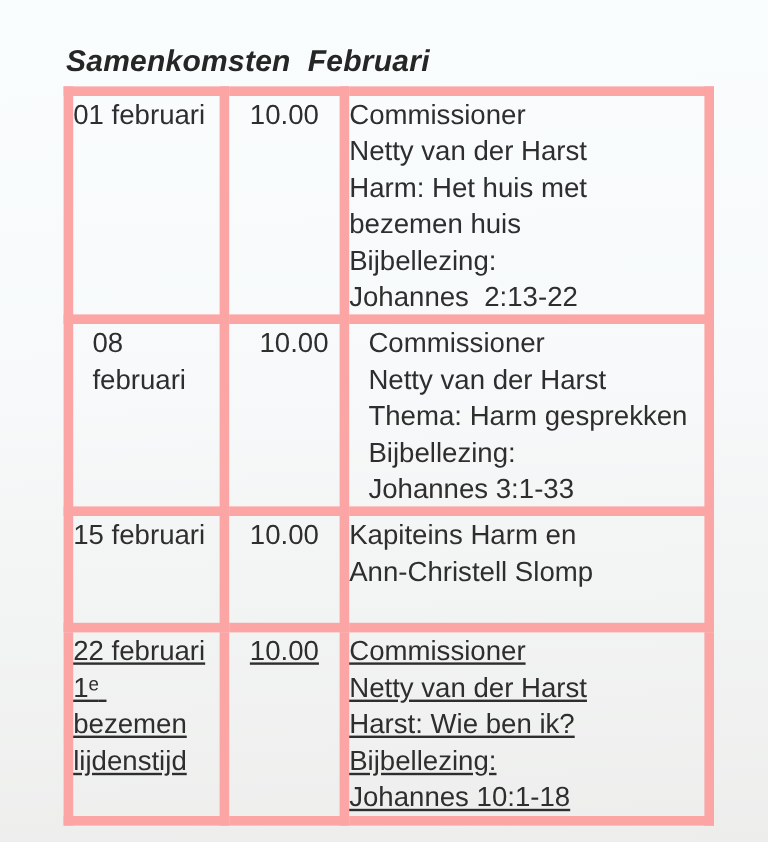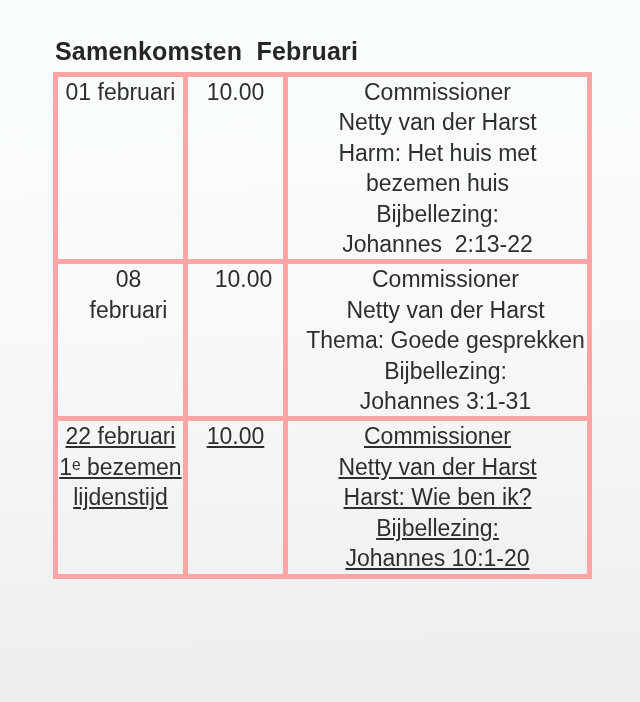--- a/index.html
+++ b/index.html
@@ -16,35 +16,35 @@
     -webkit-font-smoothing: antialiased;
   }
   .page-title {
     margin: 36px 0 0 55px;
     font-size: 25px;
     font-weight: bold;
     line-height: 30px;
     color: #262626;
     white-space: pre-wrap;
     letter-spacing: 0.2px;
+    font-style: italic;
   }
   table.schedule {
     border-collapse: collapse;
     margin: 6px 0 0 53px;
     width: 534px;
     table-layout: fixed;
     background: transparent;
   }
   table.schedule td {
-    border: 5px solid #fca5a5;
+    border: 8px solid #fca5a5;
     vertical-align: top;
     font-size: 23px;
     line-height: 30.4px;
     padding: 0;
-    text-align: center;
   }
   col.c-date { width: 130px; }
   col.c-time { width: 100px; }
   col.c-desc { width: 304px; }
 
   tr.r0 td { height: 178px; }
   tr.r1 td { height: 149px; padding-left: 16px; }
   tr.r2 td { height: 89px; }
   tr.r3 td { height: 148px; text-decoration: underline; }
 
@@ -87,38 +87,50 @@
   <tr class="r1">
     <td class="date-cell">
       <div class="line">08 februari</div>
     </td>
     <td class="time-cell">
       <div class="line">10.00</div>
     </td>
     <td class="desc-cell">
       <div class="line">Commissioner</div>
       <div class="line">Netty van der Harst</div>
-      <div class="line">Thema: Goede gesprekken</div>
+      <div class="line">Thema: Harm gesprekken</div>
       <div class="line">Bijbellezing:</div>
-      <div class="line">Johannes 3:1-31</div>
+      <div class="line">Johannes 3:1-33</div>
     </td>
   </tr>
 
+  <tr class="r2">
+    <td class="date-cell">
+      <div class="line">15 februari</div>
+    </td>
+    <td class="time-cell">
+      <div class="line">10.00</div>
+    </td>
+    <td class="desc-cell">
+      <div class="line">Kapiteins Harm en</div>
+      <div class="line">Ann-Christell Slomp</div>
+    </td>
+  </tr>
 
   <tr class="r3">
     <td class="date-cell">
       <div class="line">22 februari</div>
       <div class="line">1ᵉ bezemen</div>
       <div class="line">lijdenstijd</div>
     </td>
     <td class="time-cell">
       <div class="line">10.00</div>
     </td>
     <td class="desc-cell">
       <div class="line">Commissioner</div>
       <div class="line">Netty van der Harst</div>
       <div class="line">Harst: Wie ben ik?</div>
       <div class="line">Bijbellezing:</div>
-      <div class="line">Johannes 10:1-20</div>
+      <div class="line">Johannes 10:1-18</div>
     </td>
   </tr>
 </tbody>
   </table>
 
 </body></html>

